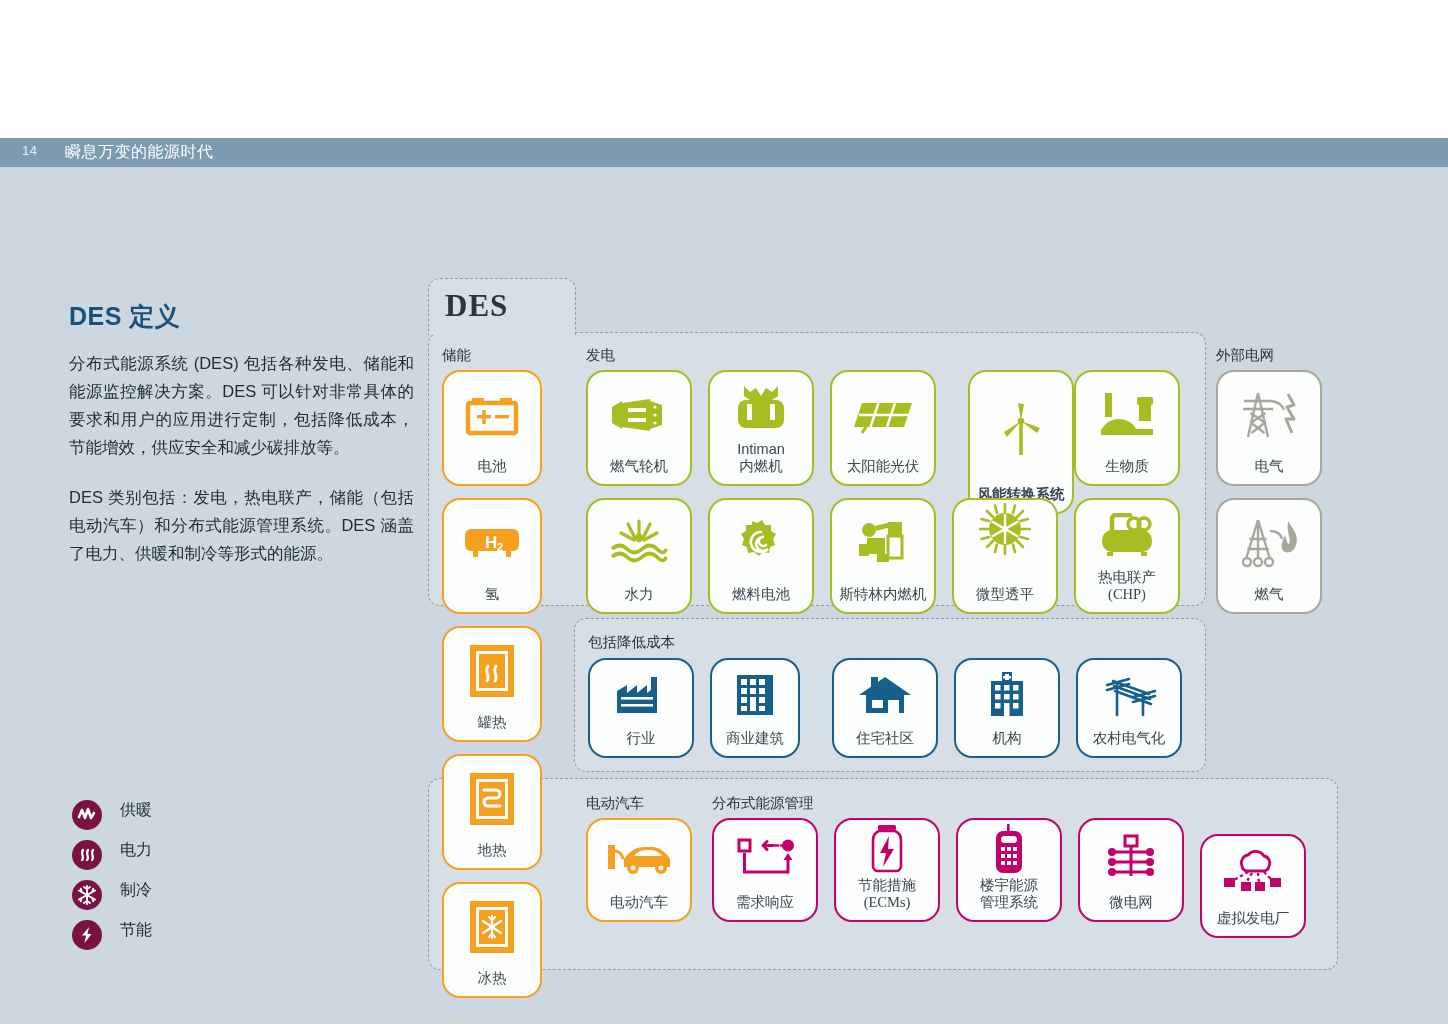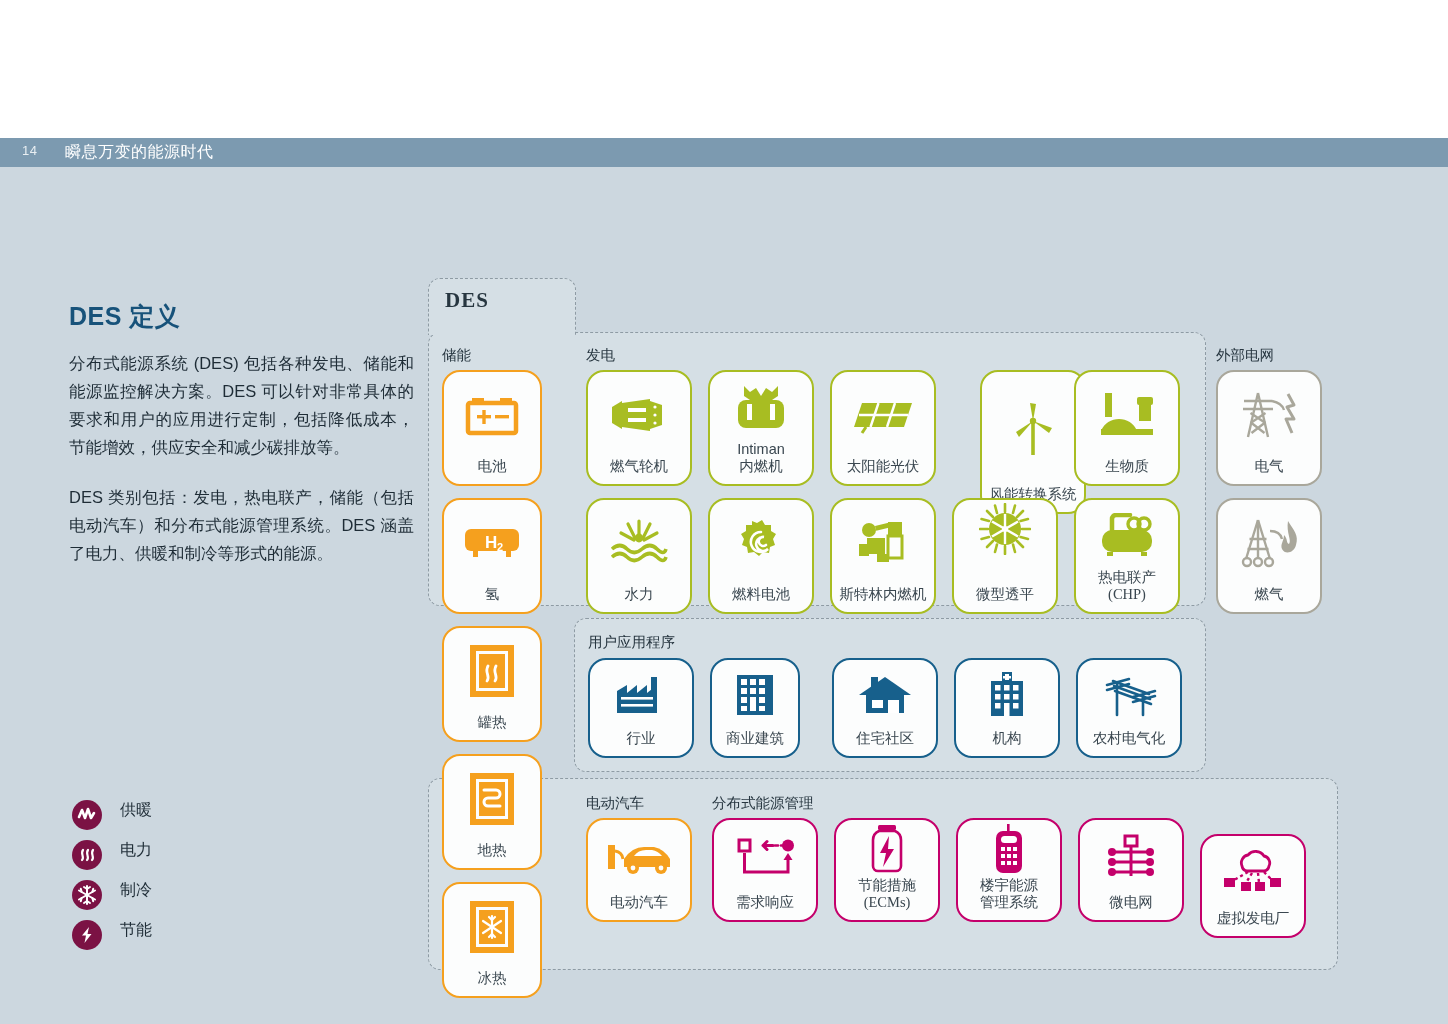--- a/index.html
+++ b/index.html
@@ -27,21 +27,21 @@
       display:flex;align-items:center;justify-content:center;flex:0 0 auto;}
   .legend-label{font-size:16px;color:#1e2c36;margin-left:18px;}
 
   
   #diagram{position:absolute;left:428px;top:278px;width:910px;height:692px;}
   .dashed{border:1.6px dashed #8e9ba4;border-radius:12px;position:absolute;background:#d5dfe5;}
 
   #des-tab{position:absolute;left:0;top:0;width:146px;height:56px;
       border:1.6px dashed #8e9ba4;border-bottom:none;border-radius:12px 12px 0 0;background:#d5dfe5;z-index:3;}
   #des-tab-label{position:absolute;left:16px;top:9px;font-family:"Liberation Serif","DejaVu Serif",serif;
-      font-weight:bold;font-size:21px;color:#273640;letter-spacing:1px;}
+      font-weight:bold;font-size:31px;color:#273640;letter-spacing:1px;}
   #panel-main{left:0;top:54px;width:776px;height:272px;z-index:1;}
   #panel-apps{left:146px;top:340px;width:630px;height:152px;z-index:1;}
   #panel-dem{left:0;top:500px;width:908px;height:190px;z-index:1;}
 
   .grp-label{position:absolute;font-size:14.5px;color:#273640;z-index:4;}
 
   
   .card{position:absolute;background:#fcfdfd;border-radius:18px;border:2.4px solid #999;
       box-sizing:border-box;display:flex;flex-direction:column;align-items:center;
       justify-content:flex-end;z-index:5;}
@@ -125,21 +125,21 @@
   <div id="panel-apps" class="dashed"></div>
   <div id="panel-dem" class="dashed"></div>
 
   <div id="des-tab">
     <span id="des-tab-label">DES</span>
   </div>
 
   <div class="grp-label" style="left:14px;top:68px;">储能</div>
   <div class="grp-label" style="left:158px;top:68px;">发电</div>
   <div class="grp-label" style="left:788px;top:68px;">外部电网</div>
-  <div class="grp-label" style="left:160px;top:355px;">用户应用程序</div>
+  <div class="grp-label" style="left:160px;top:355px;">包括降低成本</div>
   <div class="grp-label" style="left:158px;top:516px;">电动汽车</div>
   <div class="grp-label" style="left:284px;top:516px;">分布式能源管理</div>
 
   <div class="card c-orange" style="left:14px;top:92px;width:100px;height:116px;">
     <span class="ico">
       <svg width="56" height="46" viewBox="0 0 56 46">
         <rect x="8" y="6" width="12" height="5" fill="#f5a01e"></rect>
           <rect x="36" y="6" width="12" height="5" fill="#f5a01e"></rect>
         <rect x="4" y="11" width="48" height="30" rx="2" fill="none" stroke="#f5a01e" stroke-width="4.5"></rect>
         <rect x="13" y="23" width="14" height="3.4" fill="#f5a01e"></rect>
@@ -243,21 +243,21 @@
           <line x1="28.5" y1="8" x2="20.5" y2="32"></line>
             <line x1="45" y1="8" x2="37" y2="32"></line>
           <line x1="9" y1="20" x2="58" y2="20"></line>
         </g>
         <line x1="16" y1="32" x2="12" y2="38" stroke="#a8bd22" stroke-width="3"></line>
       </svg>
     </span>
     <span class="lbl">太阳能光伏</span>
   </div>
 
-  <div class="card c-green" style="left:552px;top:92px;width:106px;height:144px;">
+  <div class="card c-green" style="left:540px;top:92px;width:106px;height:144px;font-weight:bold;">
     <span class="ico">
       <svg width="54" height="56" viewBox="0 0 54 56">
         <rect x="25.2" y="20" width="3.6" height="34" fill="#a8bd22"></rect>
         <path d="M27 20 L24 2 L30 3 Z" fill="#a8bd22"></path>
         <path d="M27 20 L46 27 L43 32 Z" fill="#a8bd22"></path>
         <path d="M27 20 L10 31 L13 36 Z" fill="#a8bd22"></path>
         <circle cx="27" cy="20" r="3.2" fill="#a8bd22"></circle>
       </svg>
     </span>
     <span class="lbl">风能转换系统</span>

